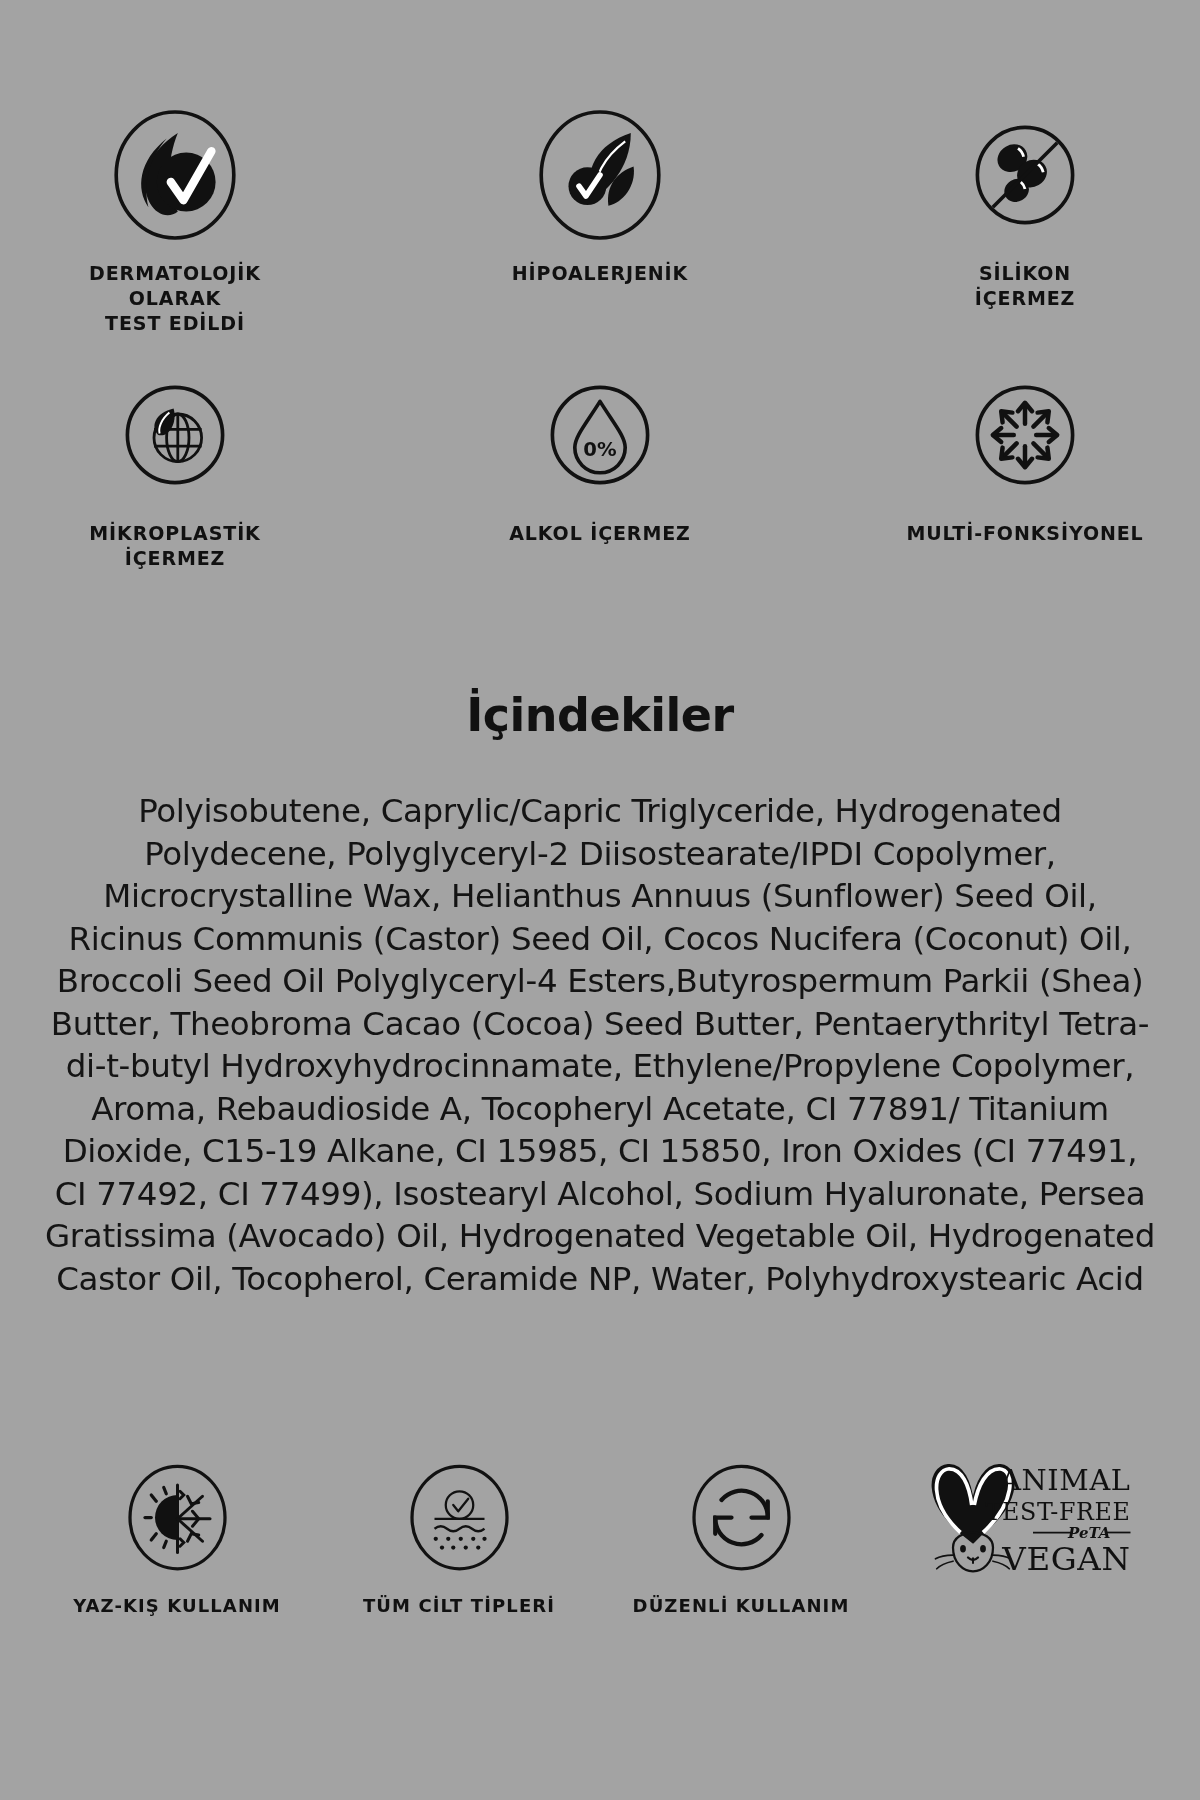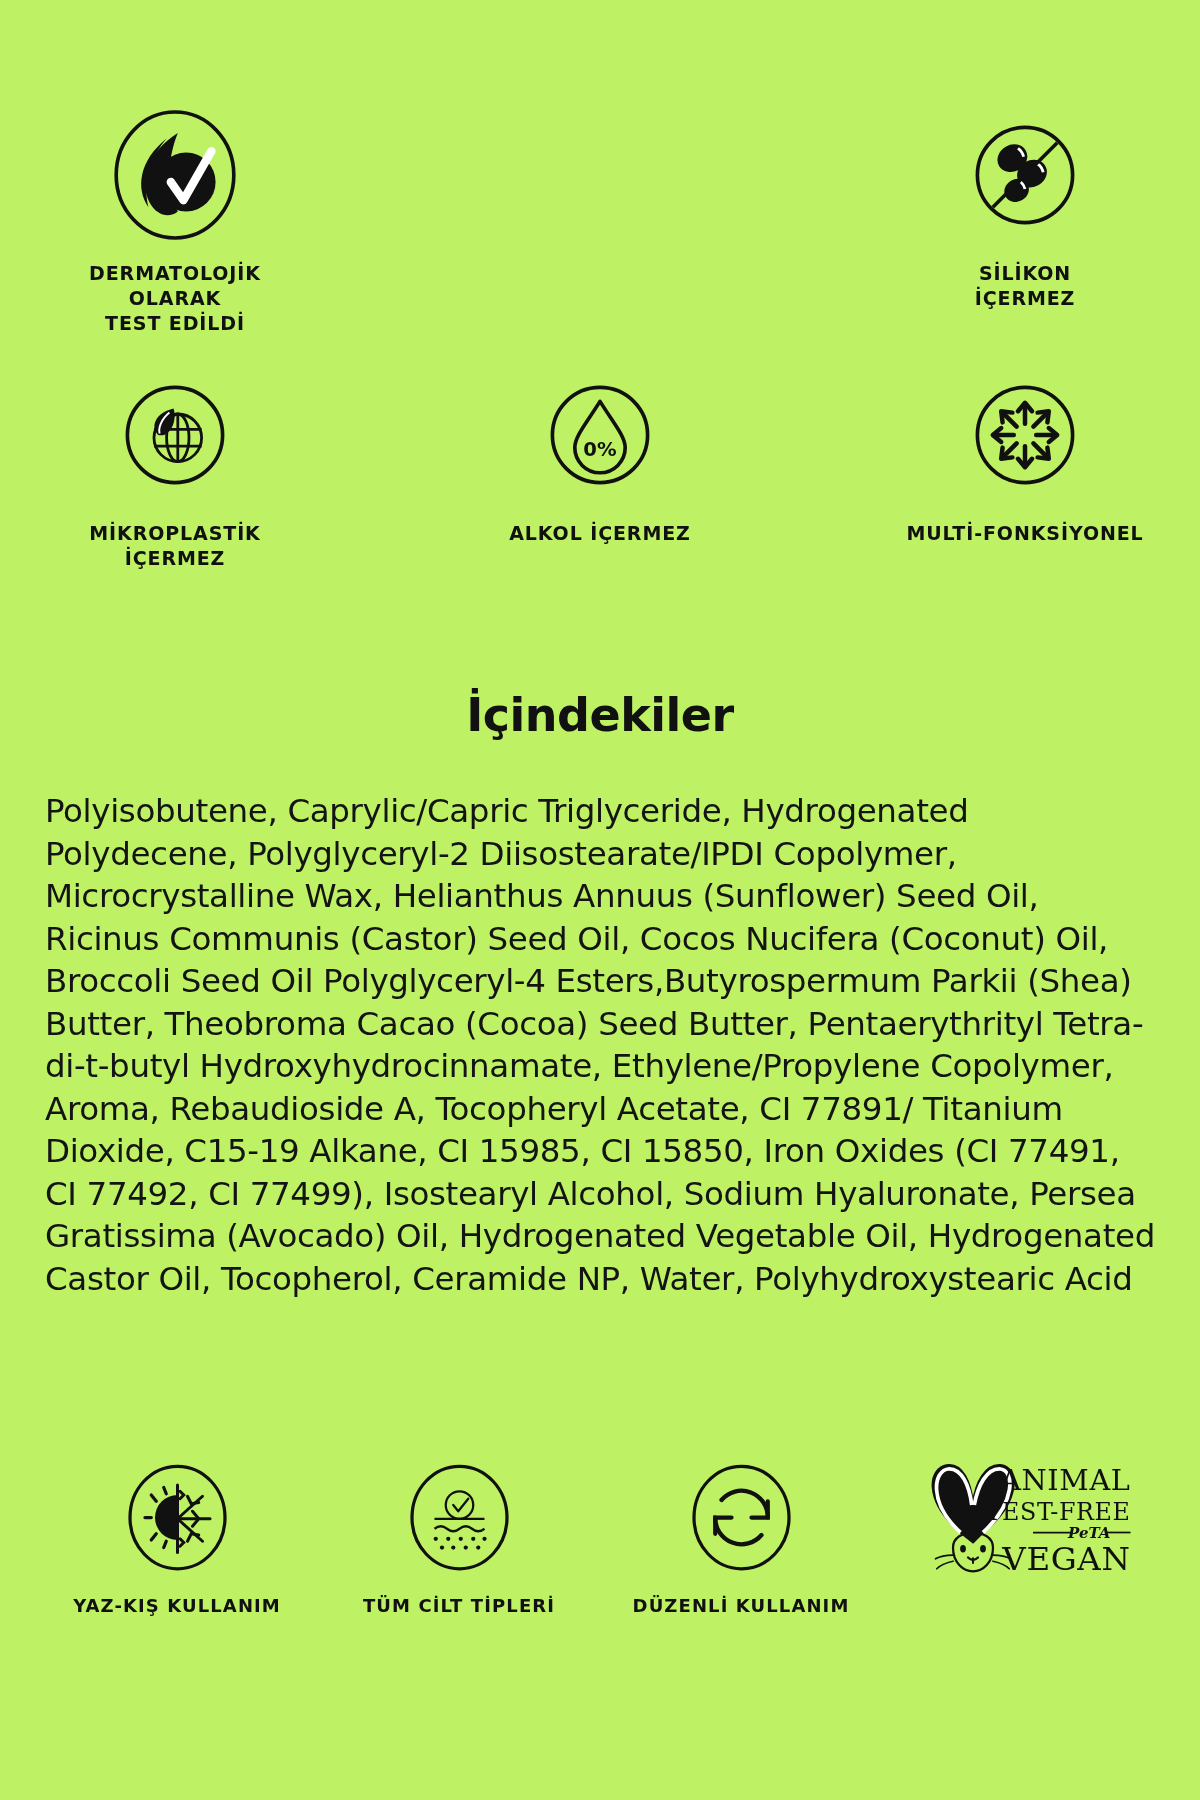--- a/index.html
+++ b/index.html
@@ -12,21 +12,21 @@
     height: 1800px;
     font-family: "Liberation Sans", sans-serif;
     color: #111111;
     overflow: hidden;
     position: relative;
   }
   .page {
     width: 1200px;
     height: 1800px;
     position: relative;
-    background: #bef264;
+    background: #a3a3a3;
     box-sizing: border-box;
   }
 
   
   .badge-row {
     display: flex;
     justify-content: space-between;
     align-items: flex-start;
     padding: 0 40px;
     box-sizing: border-box;
@@ -72,21 +72,21 @@
     letter-spacing: -0.5px;
     color: #111111;
   }
 
   
   .ingredients {
     position: absolute;
     top: 790px;
     left: 45px;
     width: 1110px;
-    text-align: left;
+    text-align: center;
     font-family: "DejaVu Sans", sans-serif;
     font-weight: 400;
     font-size: 32.5px;
     line-height: 42.5px;
     letter-spacing: -0.35px;
     color: #141414;
   }
 
   
   #row3 {
@@ -130,20 +130,33 @@
           <path d="M52 20 C 30 34, 24 54, 32 70 C 37 79, 46 81, 52 76 C 44 62, 44 40, 52 20 Z" fill="#111"></path>
           <path d="M44 24 C 24 40, 22 60, 31 73 C 27 56, 32 38, 44 24 Z" fill="#111"></path>
           <circle cx="58" cy="55" r="21" fill="#111"></circle>
           <path d="M47 55 L 56 68 L 76 33" fill="none" stroke="#fff" stroke-width="6" stroke-linecap="round" stroke-linejoin="round"></path>
         </svg>
       </span>
       <div class="badge-label">DERMATOLOJİK OLARAK
 TEST EDİLDİ</div>
     </div>
 
+    <div class="badge">
+      <span>
+        <svg class="badge-ico" viewBox="0 0 100 100">
+          <ellipse cx="50" cy="50" rx="42" ry="45" fill="none" stroke="#111" stroke-width="2.6"></ellipse>
+          <path d="M72 20 C 48 28, 38 46, 44 68 C 54 62, 72 46, 72 20 Z" fill="#111"></path>
+          <path d="M68 26 C 52 38, 46 52, 46 64" fill="none" stroke="#fff" stroke-width="1.6"></path>
+          <path d="M74 44 C 62 48, 54 58, 56 72 C 66 70, 76 58, 74 44 Z" fill="#111"></path>
+          <circle cx="41" cy="58" r="13.5" fill="#111"></circle>
+          <path d="M35 58 L 40 65 L 50 50" fill="none" stroke="#fff" stroke-width="4" stroke-linecap="round" stroke-linejoin="round"></path>
+        </svg>
+      </span>
+      <div class="badge-label">HİPOALERJENİK</div>
+    </div>
 
     <div class="badge">
       <span>
         <svg class="badge-ico" viewBox="0 0 100 100">
           <circle cx="50" cy="50" r="34" fill="none" stroke="#111" stroke-width="2.6"></circle>
           <g>
             <ellipse cx="41" cy="38" rx="11" ry="9.5" fill="#111" transform="rotate(-30 41 38)"></ellipse>
             <ellipse cx="55" cy="49" rx="11" ry="9.5" fill="#111" transform="rotate(-30 55 49)"></ellipse>
             <ellipse cx="44" cy="61" rx="9" ry="8" fill="#111" transform="rotate(-30 44 61)"></ellipse>
             <path d="M45 31 a10 10 0 0 1 4 6" fill="none" stroke="#fff" stroke-width="2"></path>

